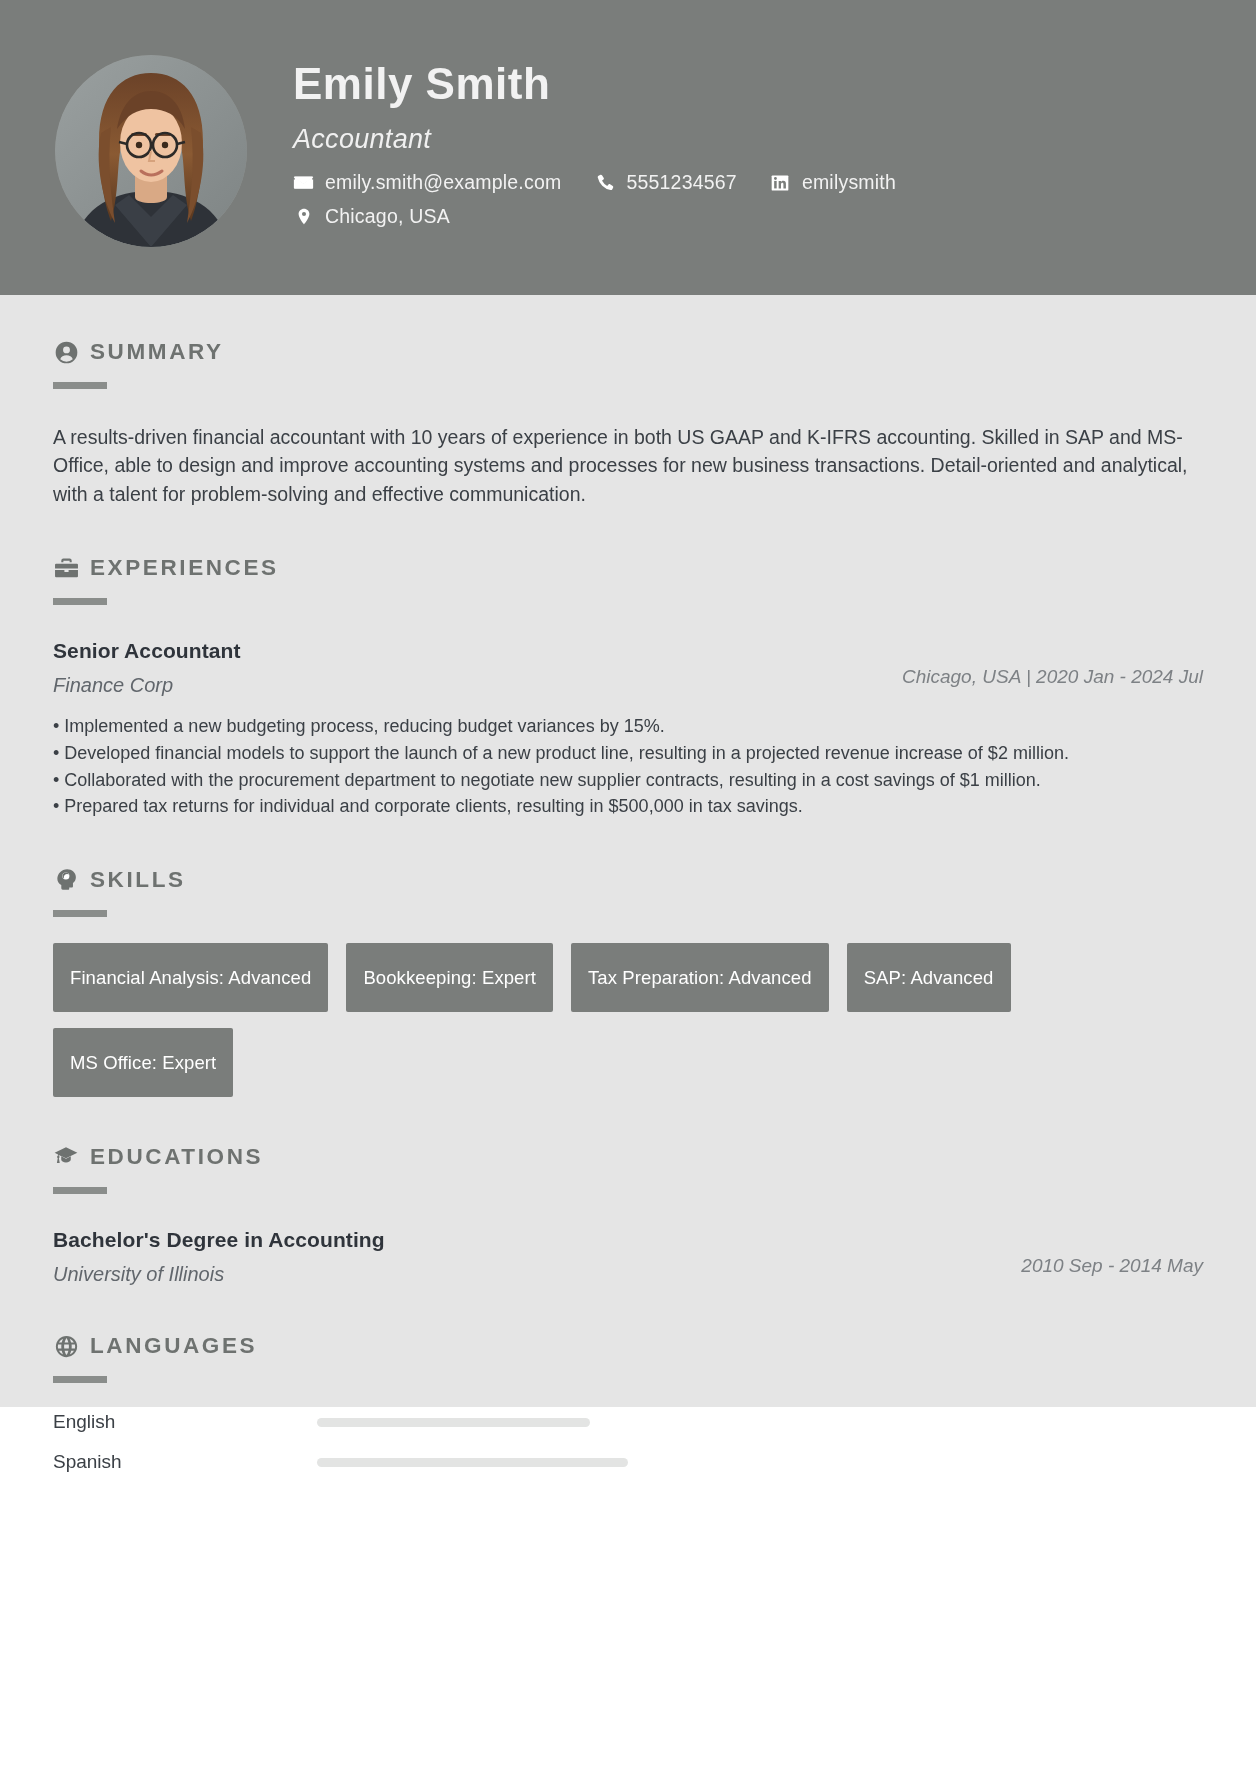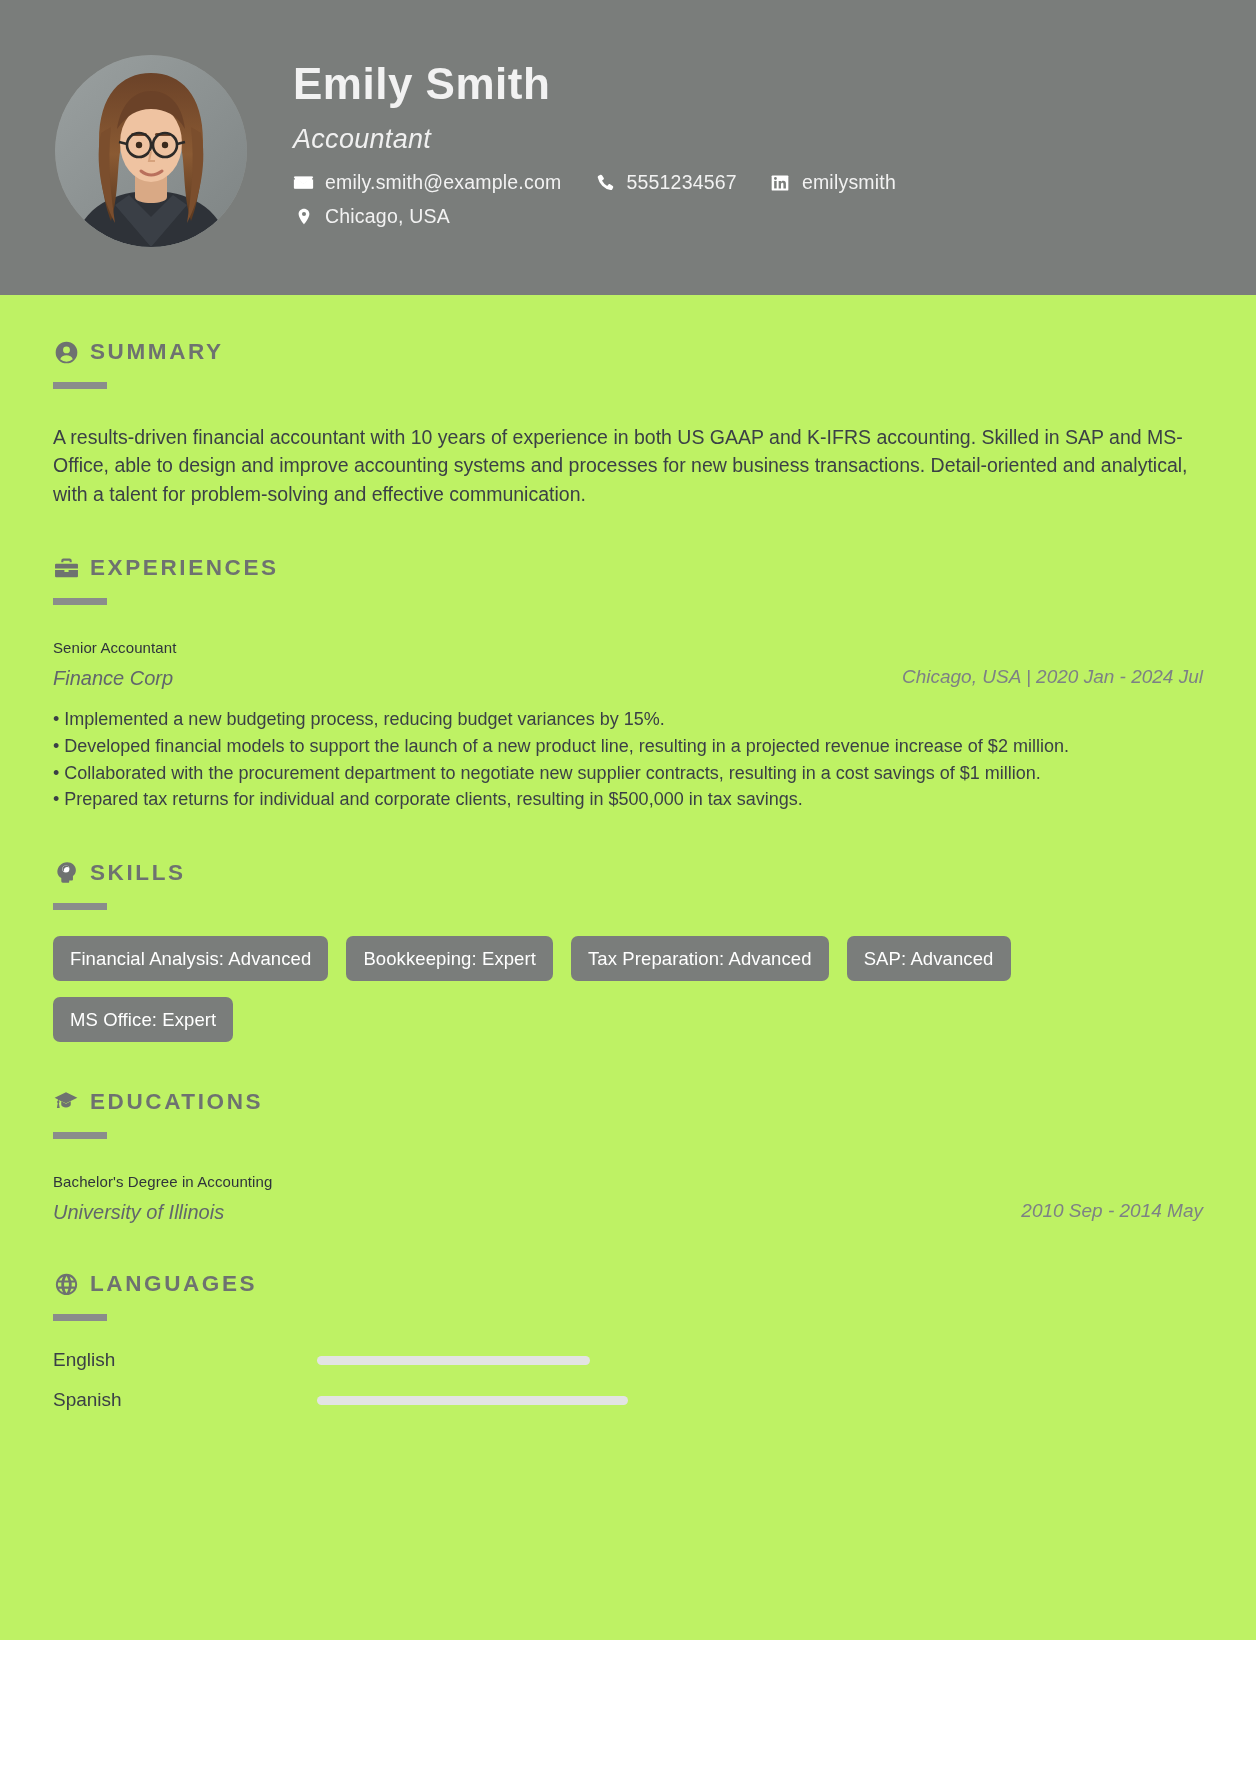--- a/index.html
+++ b/index.html
@@ -12,22 +12,22 @@
   body {
     font-family: "Liberation Sans", sans-serif;
     width: 1256px;
     height: 1776px;
     position: relative;
     overflow: hidden;
   }
 
   .page {
     width: 1256px;
-    height: 1640px;
-    background: #bef264;
+    height: 1407px;
+    background: #e5e5e5;
     position: relative;
   }
 
   
   .header {
     background: #7a7d7b;
     height: 295px;
     padding: 52px 0 0 0;
     display: flex;
     align-items: flex-start;
@@ -152,22 +152,22 @@
 
   .entry-top {
     display: flex;
     align-items: flex-start;
     justify-content: space-between;
   }
 
   .entry-left { flex: 1 1 auto; }
 
   .entry-role {
-    font-size: 15px;
-    font-weight: normal;
+    font-size: 21px;
+    font-weight: bold;
     color: #2f343b;
     letter-spacing: 0.1px;
   }
 
   .entry-org {
     font-size: 20px;
     font-style: italic;
     color: #61666c;
     margin-top: 11px;
   }
@@ -197,22 +197,22 @@
     display: flex;
     flex-wrap: wrap;
     gap: 16px 18px;
     margin-top: 26px;
   }
 
   .chip {
     background: #7a7d7b;
     color: #ffffff;
     font-size: 18.5px;
-    padding: 12px 17px;
-    border-radius: 7px;
+    padding: 24px 17px;
+    border-radius: 2px;
     line-height: 1.15;
     letter-spacing: 0.1px;
   }
 
   
   .lang-grid {
     display: flex;
     flex-wrap: wrap;
     margin-top: 28px;
     flex-direction: column;

